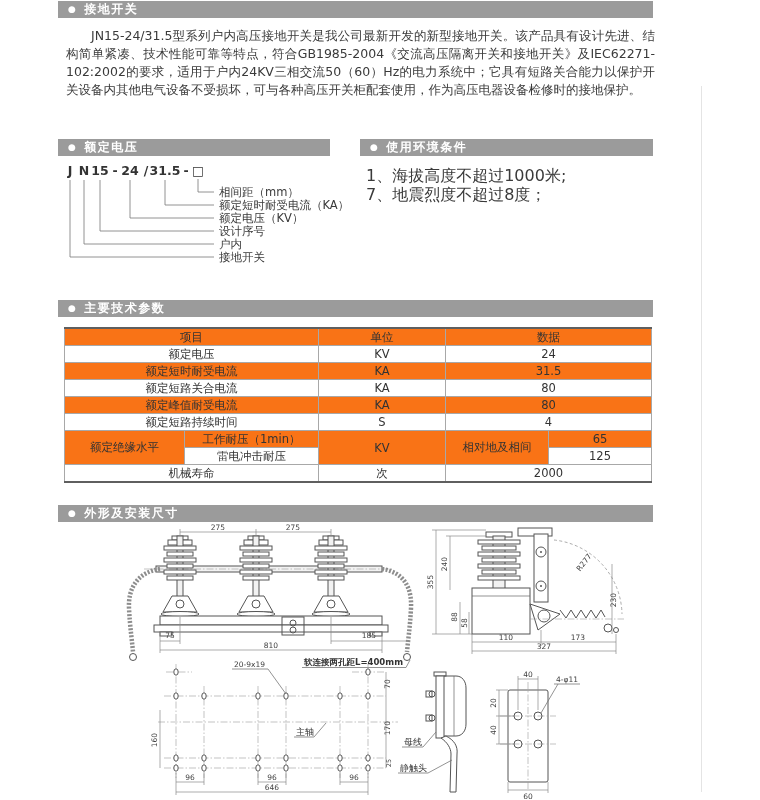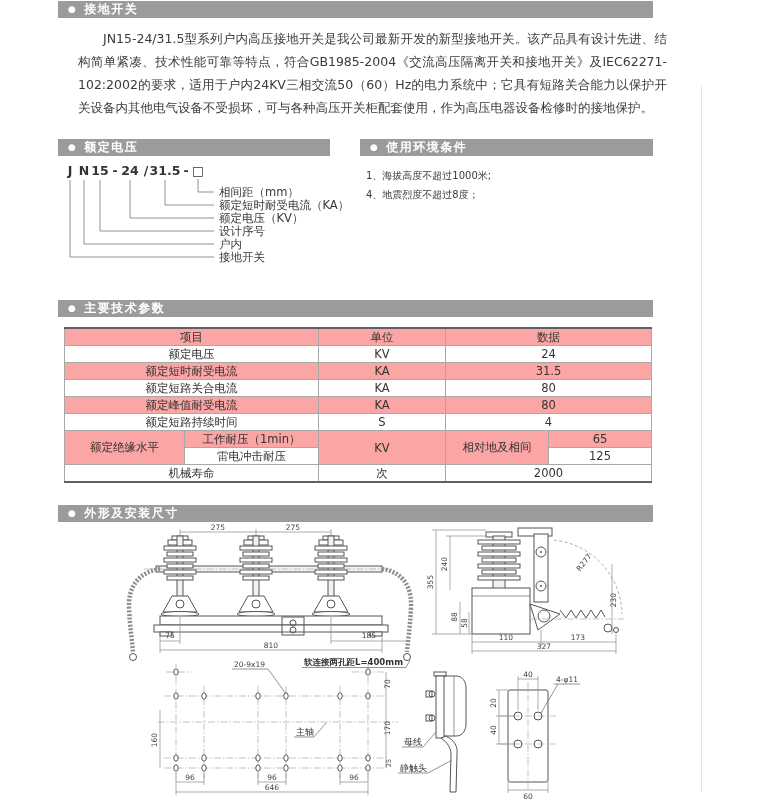--- a/index.html
+++ b/index.html
@@ -1,28 +1,28 @@
 <!DOCTYPE html>
 <html><head>
 <meta charset="utf-8">
 <style>
   html,body{margin:0;padding:0;background:#fff}
   .page{position:relative;width:760px;height:800px;background:#ffffff;overflow:hidden;
         font-family:"DejaVu Sans","Liberation Sans",sans-serif;color:#333}
   .bar{position:absolute;height:17px;background:#9b9b9b;color:#fff;display:flex;align-items:center;
        gap:7px;padding-left:10px;box-sizing:border-box;font-size:12px;font-weight:bold;letter-spacing:1.5px}
   .bar .dot{font-size:9px;line-height:1;transform:translateY(-0.5px)}
-  .para{position:absolute;left:78px;top:27px;width:589px;font-size:12.5px;line-height:23px;
+  .para{position:absolute;left:66px;top:27px;width:589px;font-size:12.5px;line-height:18px;
         color:#3a3a3a;text-align:justify;text-indent:2em}
-  .envlist{position:absolute;left:366px;top:166px;width:300px;font-size:10px;color:#3a3a3a}
+  .envlist{position:absolute;left:366px;top:166px;width:300px;font-size:16px;color:#3a3a3a}
   .envlist div{line-height:19.4px}
   .tbl{position:absolute;left:64px;top:327px;width:587px;border-collapse:collapse;table-layout:fixed;
        font-size:11.5px;color:#333;border-top:2px solid #5f5f5f;border-bottom:2px solid #5f5f5f}
   .tbl td,.tbl th{border:1px solid #a8a8a8;height:16px;text-align:center;font-weight:normal;padding:0 2px;overflow:hidden;white-space:nowrap}
-  .tbl tr.shade{background:#fca5a5}
+  .tbl tr.shade{background:#f97316}
   .page-edge{position:absolute;left:701px;top:86px;width:1px;height:706px;background:#e4e4e4}
   svg{position:absolute}
   svg text{font-family:"DejaVu Sans","Liberation Sans",sans-serif}
   .dimtxt{font-size:7.5px;fill:#3f3f3f}
   .dimtxt.sm{font-size:6.5px}
   .cjk{font-size:9px;fill:#333}
   .modelcode{font-size:12.5px;font-weight:bold;fill:#333}
   .modellbl{font-size:11.5px;fill:#3a3a3a}
   .ln{stroke:#555;stroke-width:1;fill:#fff}
   .lng{stroke:#555;stroke-width:1;fill:#f2f2f2}
@@ -79,21 +79,21 @@
       <text class="modellbl" x="157" y="99">接地开关</text>
     </g>
   </svg>
 
   <div class="bar" style="left:360px;top:139px;width:293px">
     <span class="dot">●</span>
     <span>使用环境条件</span>
   </div>
   <div class="envlist">
     <div>1、海拔高度不超过1000米;</div>
-    <div>4、地震烈度不超过8度；</div>
+    <div>7、地震烈度不超过8度；</div>
   </div>
 
   <div class="bar" style="left:58px;top:300px;width:595px">
     <span class="dot">●</span>
     <span>主要技术参数</span>
   </div>
 
   <table class="tbl">
     <colgroup>
         <col style="width:120px">

